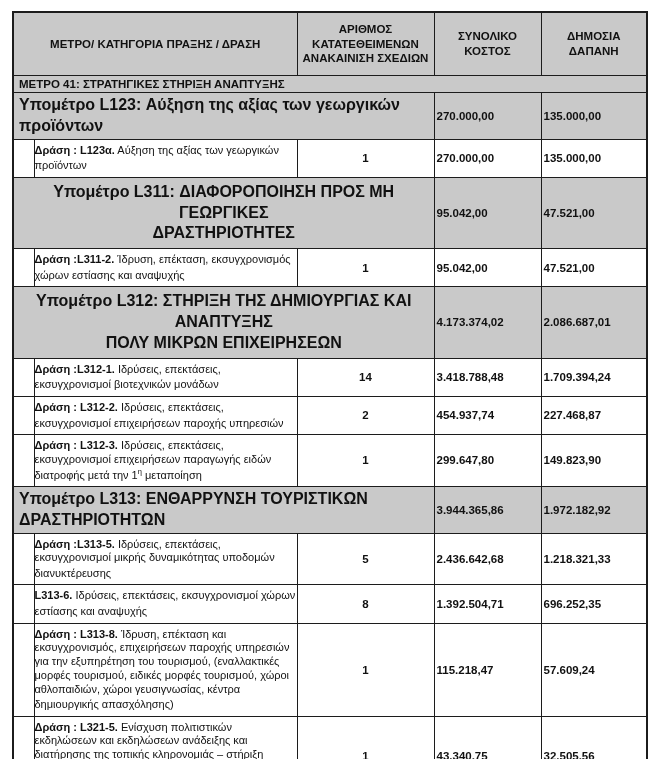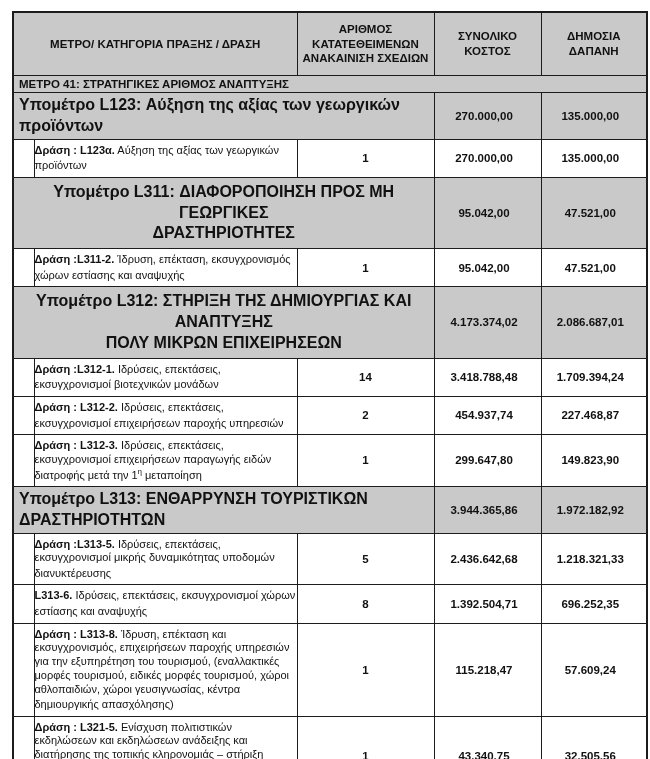--- a/index.html
+++ b/index.html
@@ -40,21 +40,21 @@
     font-weight: bold;
     font-size: 16px;
     padding: 2px 5px;
     line-height: 1.3;
   }
   .sub-label.center { text-align: center; padding: 4px 5px; }
   .sub-row .num { background: #c9c9c9; }
   .num {
     font-weight: bold;
     font-size: 11.5px;
-    text-align: center;
+    text-align: left;
     padding: 2px 9px 2px 2px;
     margin-left: 13px;
   }
   .count {
     font-weight: bold;
     font-size: 11.5px;
     text-align: center;
     padding: 2px;
   }
   .action-label {
@@ -82,21 +82,21 @@
     <thead>
       <tr>
         <th colspan="2">ΜΕΤΡΟ/ ΚΑΤΗΓΟΡΙΑ ΠΡΑΞΗΣ / ΔΡΑΣΗ</th>
         <th>ΑΡΙΘΜΟΣ ΚΑΤΑΤΕΘΕΙΜΕΝΩΝ ΑΝΑΚΑΙΝΙΣΗ ΣΧΕΔΙΩΝ</th>
         <th>ΣΥΝΟΛΙΚΟ ΚΟΣΤΟΣ</th>
         <th>ΔΗΜΟΣΙΑ ΔΑΠΑΝΗ</th>
       </tr>
     </thead>
     <tbody>
         <tr class="measure-row">
-    <td colspan="5" class="measure-cell">ΜΕΤΡΟ 41: ΣΤΡΑΤΗΓΙΚΕΣ ΑΡΙΘΜΟΣ ΑΝΑΠΤΥΞΗΣ</td>
+    <td colspan="5" class="measure-cell">ΜΕΤΡΟ 41: ΣΤΡΑΤΗΓΙΚΕΣ ΣΤΗΡΙΞΗ ΑΝΑΠΤΥΞΗΣ</td>
   </tr>
         <tr class="sub-row">
     <td colspan="3" class="sub-label">Υπομέτρο L123: Αύξηση της αξίας των γεωργικών προϊόντων</td>
     <td class="num">270.000,00</td>
     <td class="num">135.000,00</td>
   </tr>
         <tr class="action-row">
     <td class="indent-cell"></td>
     <td class="action-label"><b>Δράση : L123α.</b><span> Αύξηση της αξίας των γεωργικών προϊόντων</span><sup></sup><span></span></td>
     <td class="count">1</td>

